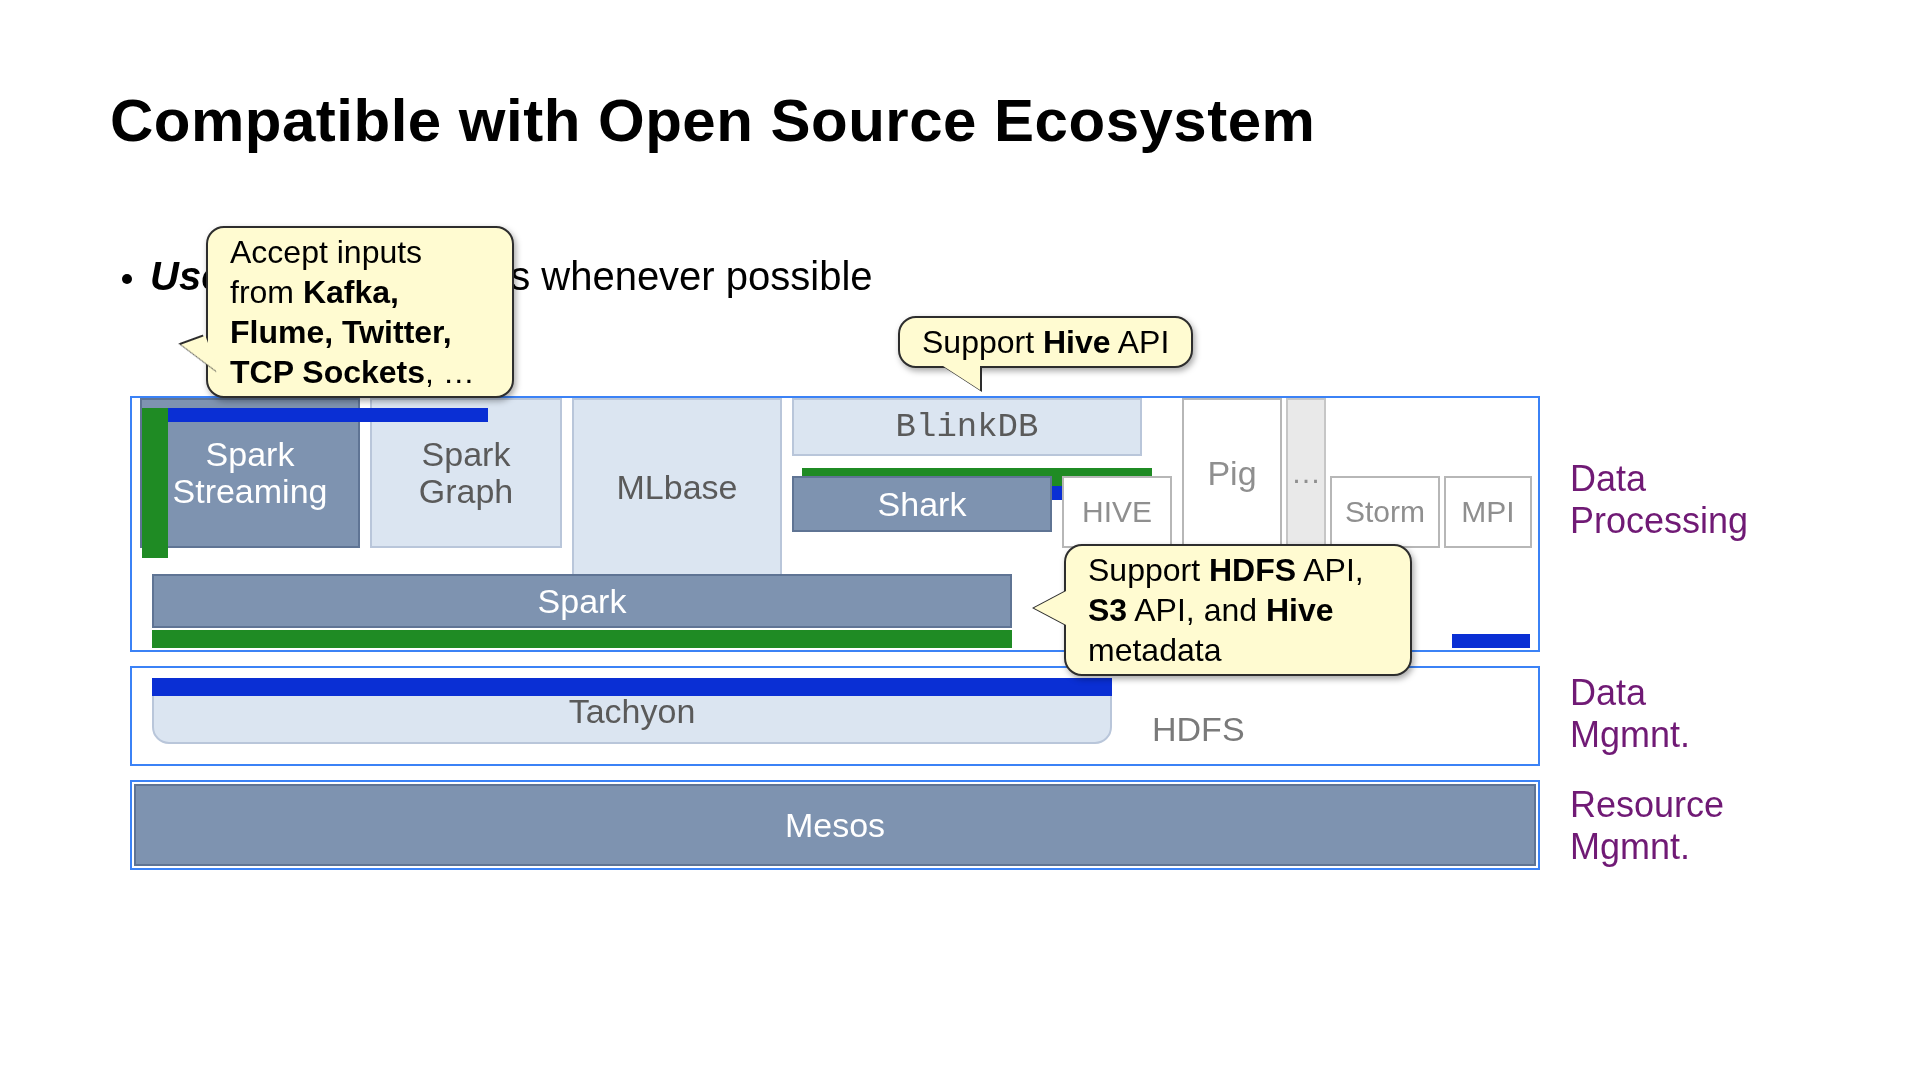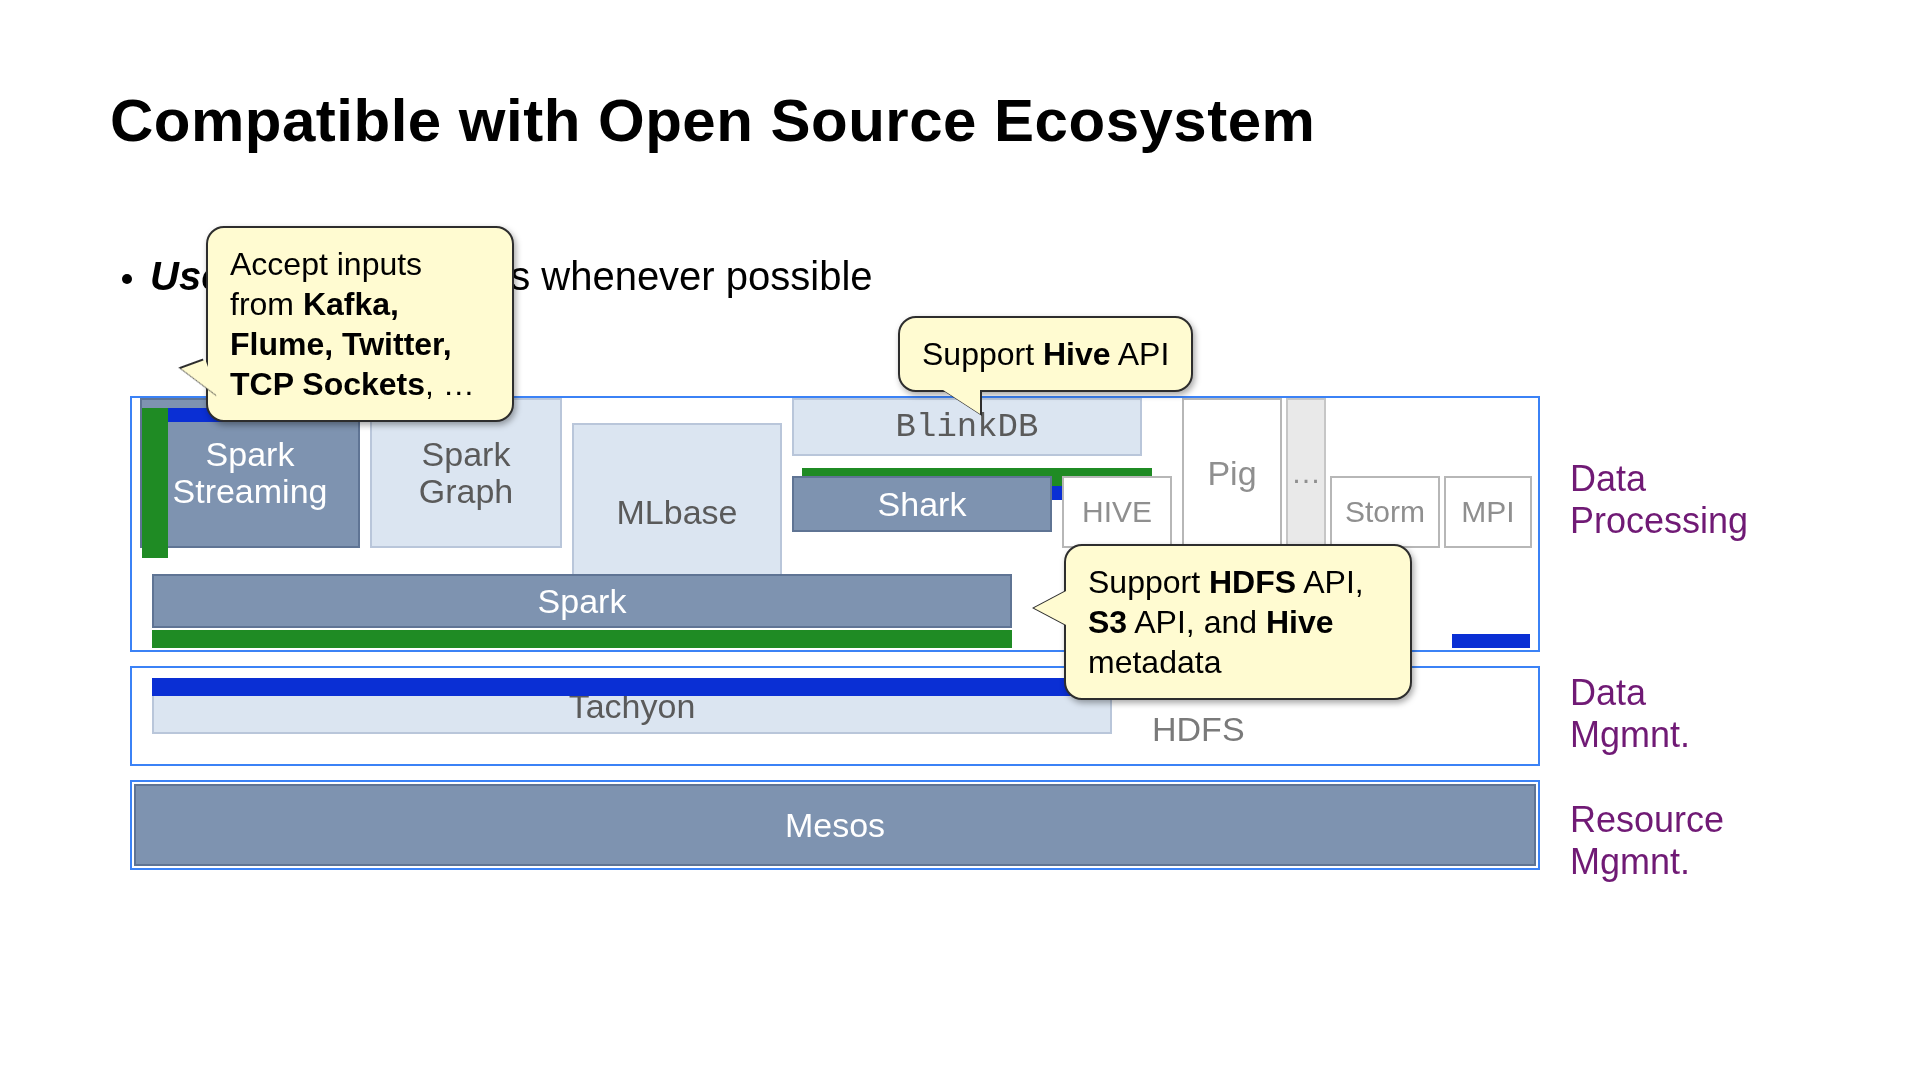--- a/index.html
+++ b/index.html
@@ -14,37 +14,37 @@
   
   .dp{height:256px;}
   .box{position:absolute;box-sizing:border-box;display:flex;align-items:center;justify-content:center;font-size:34px;text-align:center;}
   .blue-dark{background:#7e93b0;color:#fff;border:2px solid #5f7494;}
   .blue-light{background:#dbe5f1;color:#5a5a5a;border:2px solid #b9c6da;}
   .white{background:#fff;color:#8f8f8f;border:2px solid #b7b7b7;}
   .grey{background:#e9e9e9;color:#8f8f8f;border:2px solid #c6c6c6;}
   .green-bar{position:absolute;background:#1f8b24;}
   .blue-bar{position:absolute;background:#0a2fd4;}
   
-  .callout{position:absolute;background:#fffbd1;border:2px solid #2d2d2d;border-radius:18px;padding:16px 22px;font-size:32px;line-height:1.25;box-shadow:2px 3px 6px rgba(0,0,0,.35);z-index:50;color:#000;}
+  .callout{position:absolute;background:#fffbd1;border:2px solid #2d2d2d;border-radius:18px;padding:4px 22px;font-size:32px;line-height:1.25;box-shadow:2px 3px 6px rgba(0,0,0,.35);z-index:50;color:#000;}
   .callout .tail{position:absolute;width:0;height:0;}
   
   #spark-streaming{left:8px;top:0;width:220px;height:150px;line-height:1.1;}
   #spark-graph{left:238px;top:0;width:192px;height:150px;line-height:1.1;color:#5a5a5a;}
-  #mlbase{left:440px;top:0;width:210px;height:178px;margin-top:25px;}
+  #mlbase{left:440px;top:0;width:210px;height:178px;}
   #blinkdb{left:660px;top:0;width:350px;height:58px;font-family:Liberation Mono, monospace;}
   #shark{left:660px;top:78px;width:260px;height:56px;}
   #hive{left:930px;top:78px;width:110px;height:72px;font-size:30px;}
   #pig{left:1050px;top:0;width:100px;height:150px;}
   #ellipsis{left:1154px;top:0;width:40px;height:150px;font-size:30px;}
   #storm{left:1198px;top:78px;width:110px;height:72px;font-size:30px;}
   #mpi{left:1312px;top:78px;width:88px;height:72px;font-size:30px;}
   #spark{position:absolute;left:20px;top:176px;width:860px;height:54px;}
   
   .dm{height:100px;}
-  #tachyon{left:20px;top:10px;width:960px;height:56px;}
+  #tachyon{left:20px;top:10px;width:960px;height:66px;border-radius:17px;}
   #tachyon-bluebar{left:20px;top:10px;width:960px;height:18px;}
   #hdfs{left:1000px;top:36px;width:380px;height:50px;justify-content:flex-start;padding-left:20px;border:none;background:transparent;color:#7a7a7a;font-size:34px;}
   
   .rm{height:90px;}
   #mesos{left:2px;top:2px;right:2px;bottom:2px;width:auto;height:auto;}
   
   #gb-streaming{left:10px;top:10px;width:26px;height:150px;z-index:5;}
   #bb-streaming{left:36px;top:10px;width:320px;height:14px;z-index:6;}
   #gb-blink{left:670px;top:70px;width:350px;height:20px;}
   #bb-shark{left:670px;top:88px;width:260px;height:14px;}
@@ -121,18 +121,18 @@
       <div class="blue-bar" id="tachyon-bluebar"></div>
       <div class="box" id="hdfs">HDFS</div>
     </div>
     <div class="layer-label" style="top:276px;">
       <span>Data</span><br><span>Mgmnt.</span>
     </div>
 
     <div class="layer rm">
       <div class="box blue-dark" id="mesos" style="position:absolute;">Mesos</div>
     </div>
-    <div class="layer-label" style="top:388px;margin-top:15px;">
+    <div class="layer-label" style="top:388px;">
       <span>Resource</span><br><span>Mgmnt.</span>
     </div>
 
   </div>
 </div>
 
 </body></html>

